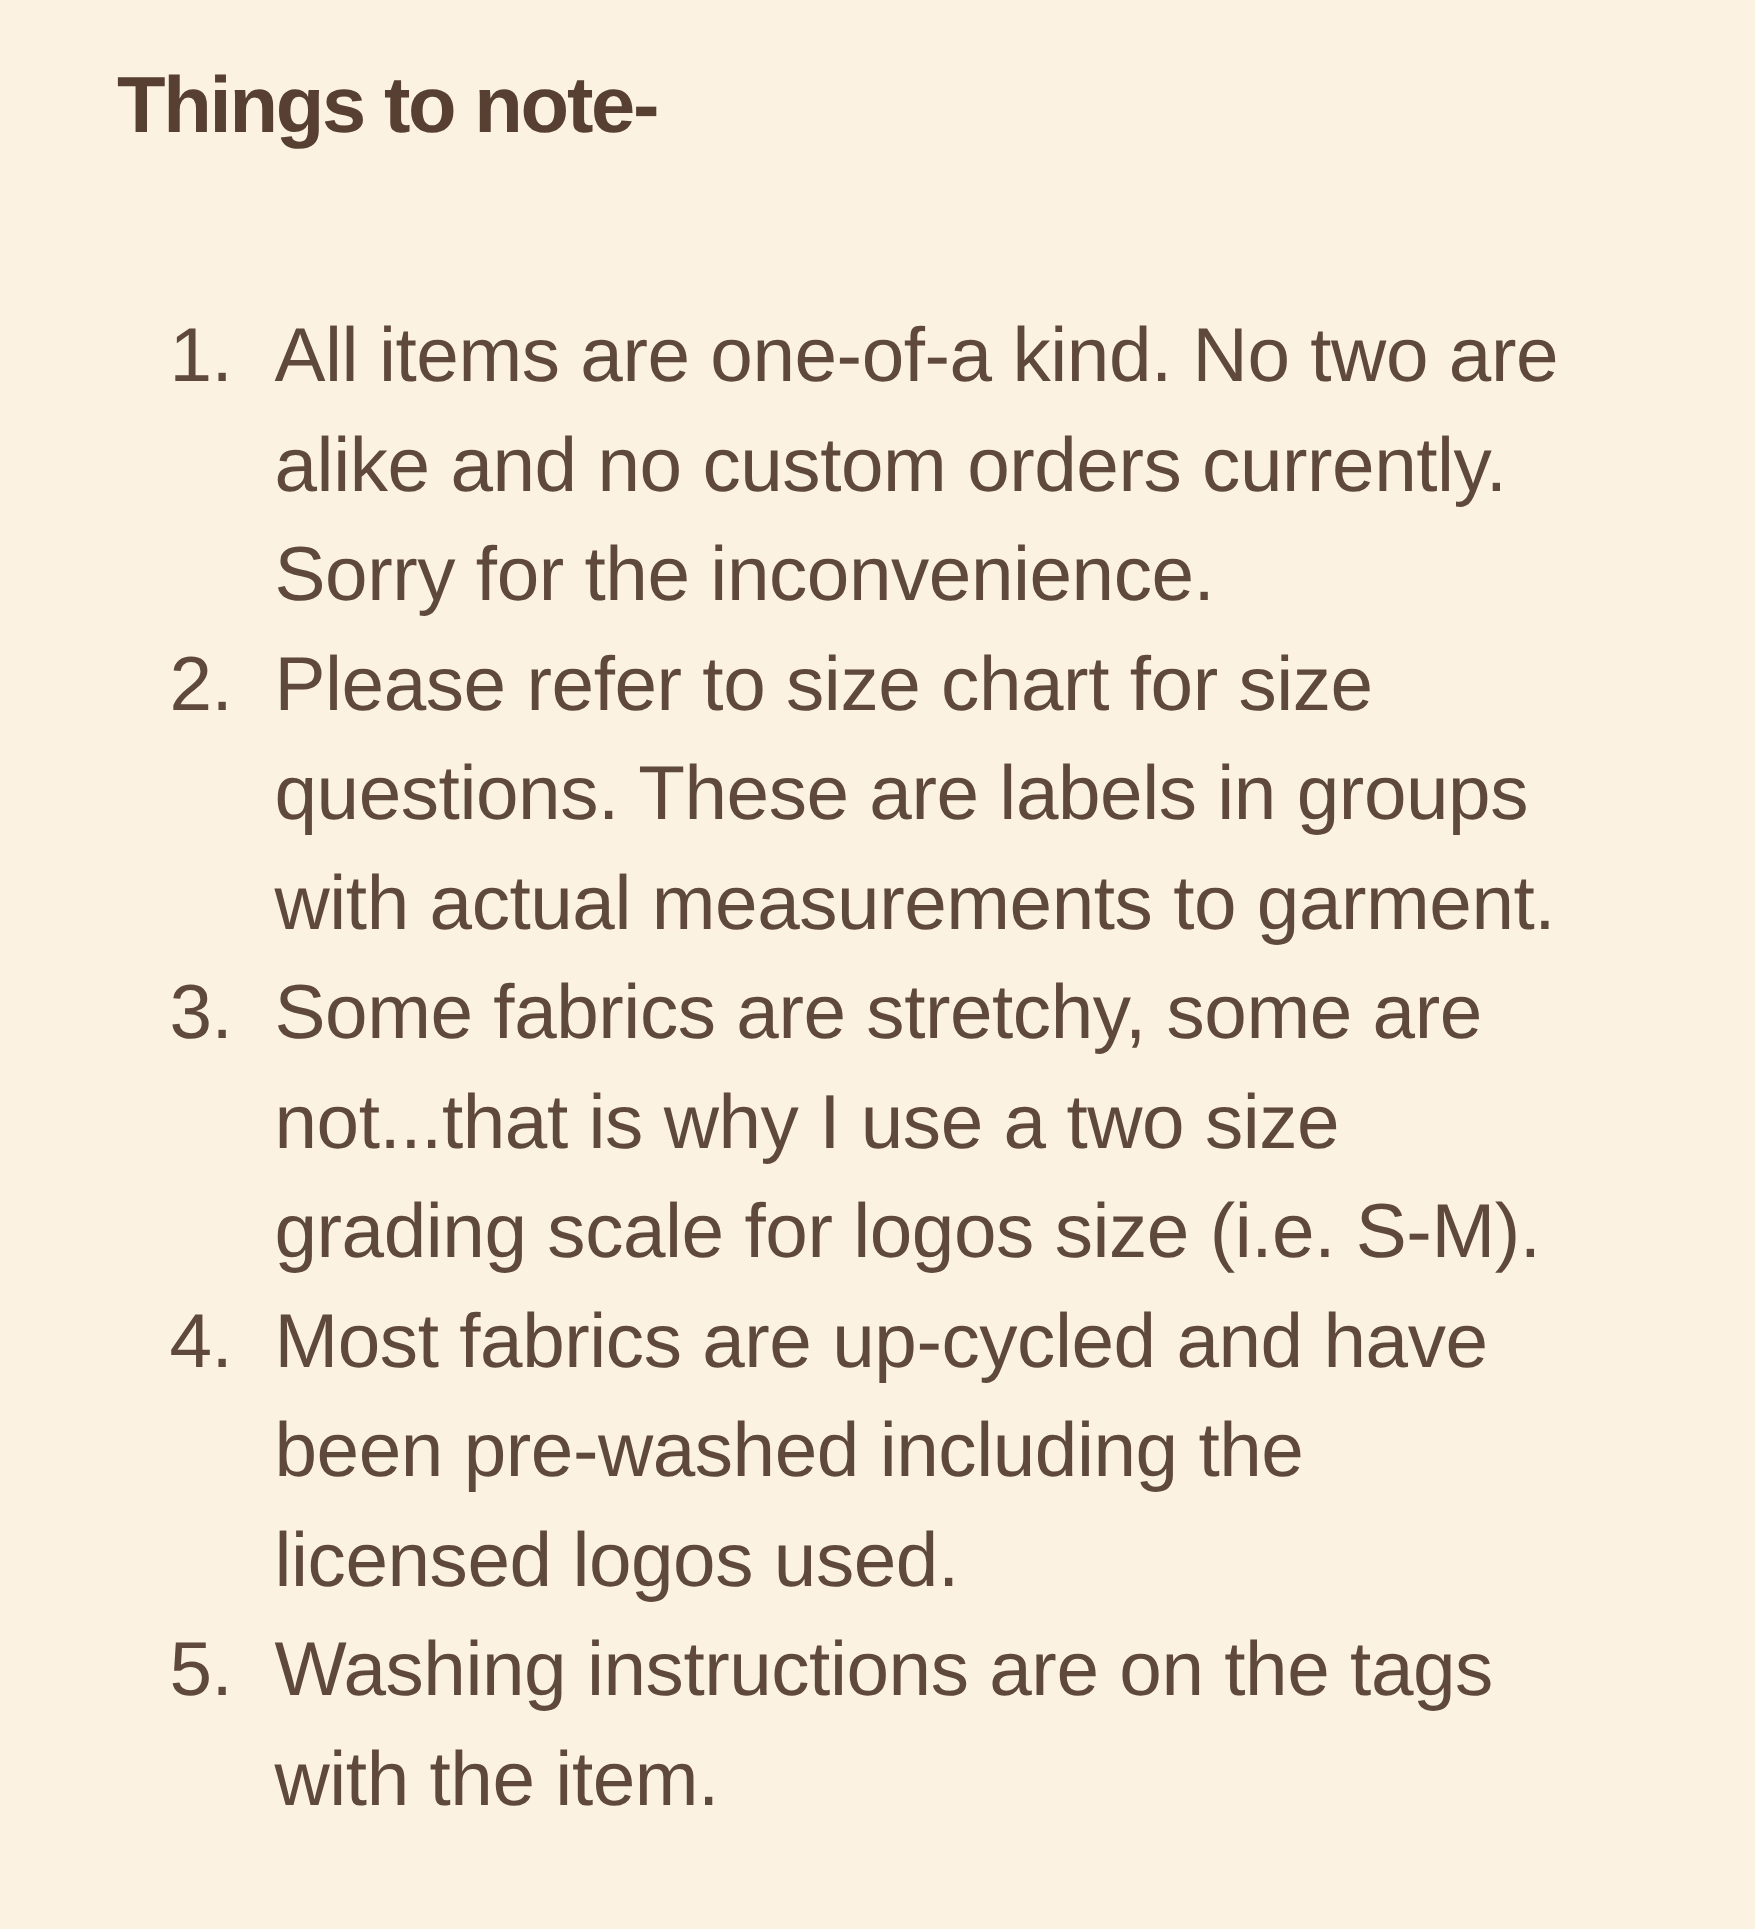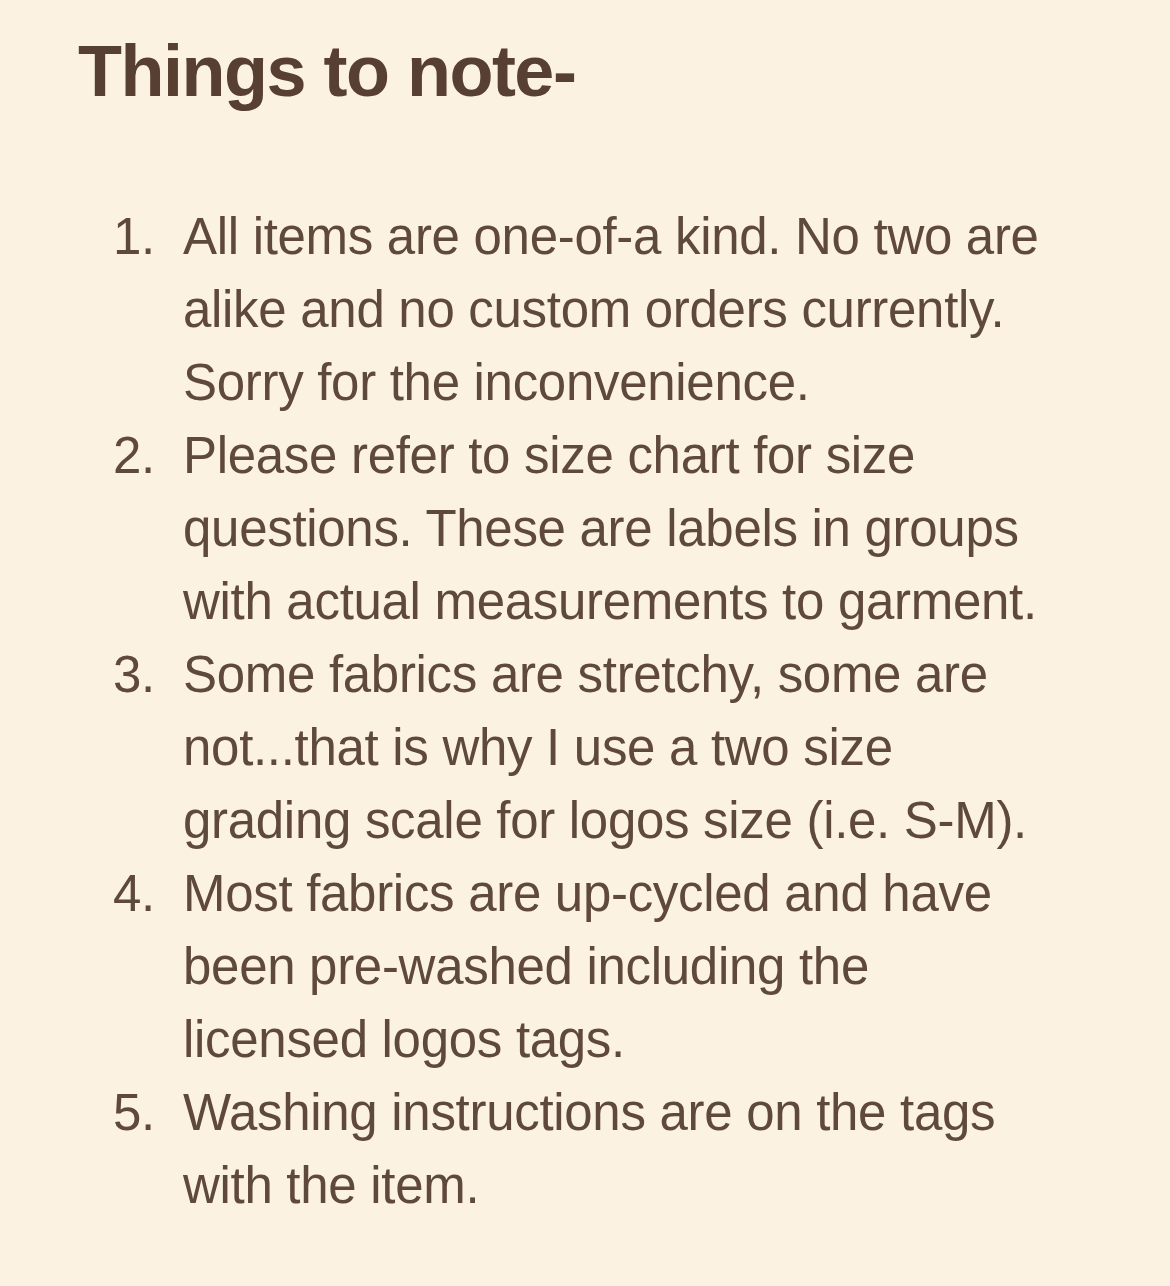--- a/index.html
+++ b/index.html
@@ -13,21 +13,21 @@
     overflow: hidden;
     font-family: "Liberation Sans", "DejaVu Sans", sans-serif;
   }
   .page {
     width: 1170px;
     height: 1286px;
     box-sizing: border-box;
   }
   h1.page-title {
     margin: 24px 0 0 78px;
-    font-size: 72px;
+    font-size: 53px;
     line-height: 94px;
     font-weight: bold;
     letter-spacing: -1.5px;
     color: #573f31;
   }
   ol.notes-list {
     list-style: none;
     margin: 82px 0 0 0;
     padding: 0 60px 0 113px;
   }
@@ -70,21 +70,21 @@
     <li>
       <span class="note-number">3.</span>
       <span class="note-text">Some fabrics are stretchy, some are
 not...that is why I use a two size
 grading scale for logos size (i.e. S-M).</span>
     </li>
     <li>
       <span class="note-number">4.</span>
       <span class="note-text">Most fabrics are up-cycled and have
 been pre-washed including the
-licensed logos tags.</span>
+licensed logos used.</span>
     </li>
     <li>
       <span class="note-number">5.</span>
       <span class="note-text">Washing instructions are on the tags
 with the item.</span>
     </li>
   </ol>
 </div>
 
 </body></html>

